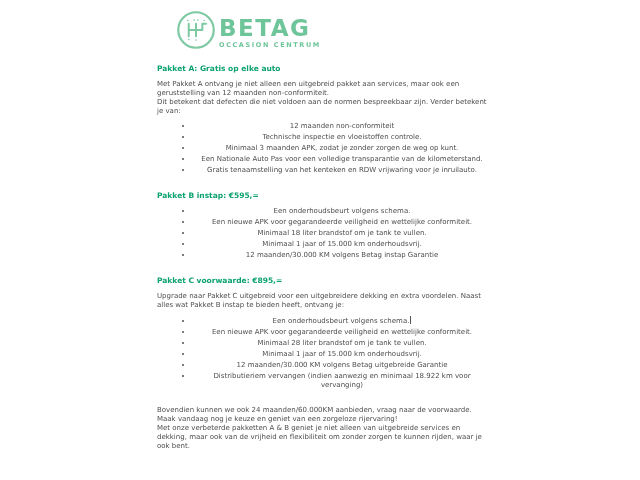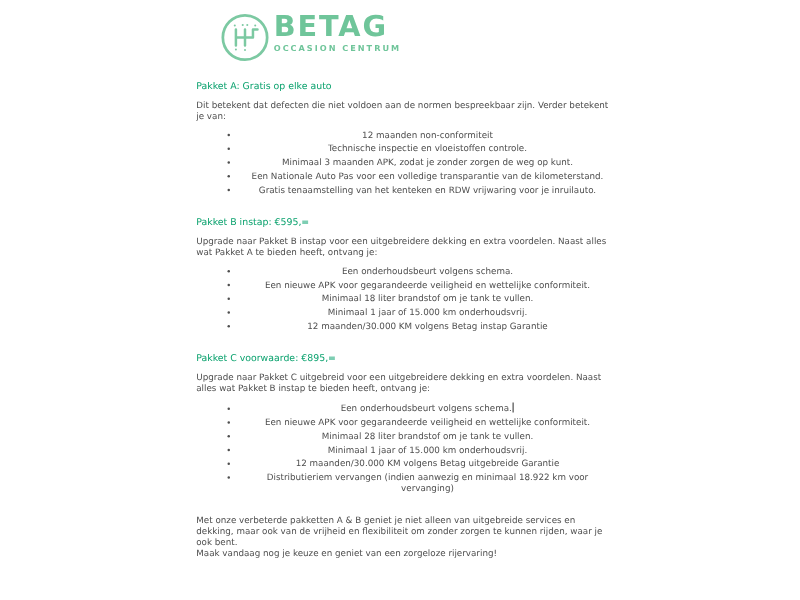--- a/index.html
+++ b/index.html
@@ -9,20 +9,21 @@
     height: 480px;
     background: #ffffff;
     overflow: hidden;
     font-family: "DejaVu Sans", "Liberation Sans", sans-serif;
     color: #4e4e4e;
   }
   
   .brand-header {
     padding: 10px 0 0 176px;
     display: flex;
+    align-items: center;
   }
   .logo-icon { flex: 0 0 auto; }
   .logo-text { margin-left: 3px; }
   .brand-name {
     font-size: 23px;
     font-weight: bold;
     letter-spacing: 1.5px;
     line-height: 24px;
     color: #6fc59a;
   }
@@ -36,21 +37,21 @@
   
   .content {
     margin: 10px 0 0 157px;
     width: 334px;
     font-size: 7px;
     line-height: 9px;
   }
   .pakket-section { margin-bottom: 16px; }
   .section-heading {
     font-size: 7.5px;
-    font-weight: normal;
+    font-weight: bold;
     color: #0ba26e;
     line-height: 9px;
     margin: 0 0 7px 0;
   }
   .para { margin: 0; }
   .bullet-list {
     margin: 6px 0 0 0;
     padding-left: 36px;
     list-style: disc;
     text-align: center;
@@ -89,33 +90,33 @@
     <div class="logo-text">
       <div class="brand-name">BETAG</div>
       <div class="brand-tagline">OCCASION CENTRUM</div>
     </div>
   </header>
 
   <main class="content">
 
     <section class="pakket-section">
       <h2 class="section-heading">Pakket A: Gratis op elke auto</h2>
+      <p class="para">Met Pakket A ontvang je niet alleen een uitgebreid pakket aan services, maar ook een geruststelling van 12 maanden non-conformiteit.</p>
       <p class="para">Dit betekent dat defecten die niet voldoen aan de normen bespreekbaar zijn. Verder betekent je van:</p>
       <ul class="bullet-list">
         <li>12 maanden non-conformiteit</li>
         <li>Technische inspectie en vloeistoffen controle.</li>
         <li>Minimaal 3 maanden APK, zodat je zonder zorgen de weg op kunt.</li>
         <li>Een Nationale Auto Pas voor een volledige transparantie van de kilometerstand.</li>
         <li>Gratis tenaamstelling van het kenteken en RDW vrijwaring voor je inruilauto.</li>
       </ul>
     </section>
 
     <section class="pakket-section">
       <h2 class="section-heading">Pakket B instap: €595,=</h2>
-      <p class="para">Upgrade naar Pakket B instap voor een uitgebreidere dekking en extra voordelen. Naast alles wat Pakket A te bieden heeft, ontvang je:</p>
       <ul class="bullet-list">
         <li>Een onderhoudsbeurt volgens schema.</li>
         <li>Een nieuwe APK voor gegarandeerde veiligheid en wettelijke conformiteit.</li>
         <li>Minimaal 18 liter brandstof om je tank te vullen.</li>
         <li>Minimaal 1 jaar of 15.000 km onderhoudsvrij.</li>
         <li>12 maanden/30.000 KM volgens Betag instap Garantie</li>
       </ul>
     </section>
 
     <section class="pakket-section">
@@ -125,19 +126,20 @@
         <li><span>Een onderhoudsbeurt volgens schema.</span><span class="text-cursor"></span></li>
         <li>Een nieuwe APK voor gegarandeerde veiligheid en wettelijke conformiteit.</li>
         <li>Minimaal 28 liter brandstof om je tank te vullen.</li>
         <li>Minimaal 1 jaar of 15.000 km onderhoudsvrij.</li>
         <li>12 maanden/30.000 KM volgens Betag uitgebreide Garantie</li>
         <li>Distributieriem vervangen (indien aanwezig en minimaal 18.922 km voor vervanging)</li>
       </ul>
     </section>
 
     <footer class="footer-block">
+      <p class="para">Bovendien kunnen we ook 24 maanden/60.000KM aanbieden, vraag naar de voorwaarde.</p>
+      <p class="para">Maak vandaag nog je keuze en geniet van een zorgeloze rijervaring!</p>
       <p class="para">Met onze verbeterde pakketten A &amp; B geniet je niet alleen van uitgebreide services en dekking, maar ook van de vrijheid en flexibiliteit om zonder zorgen te kunnen rijden, waar je ook bent.</p>
-      <p class="para">Maak vandaag nog je keuze en geniet van een zorgeloze rijervaring!</p>
 
     </footer>
 
   </main>
 </div>
 
 </body></html>

